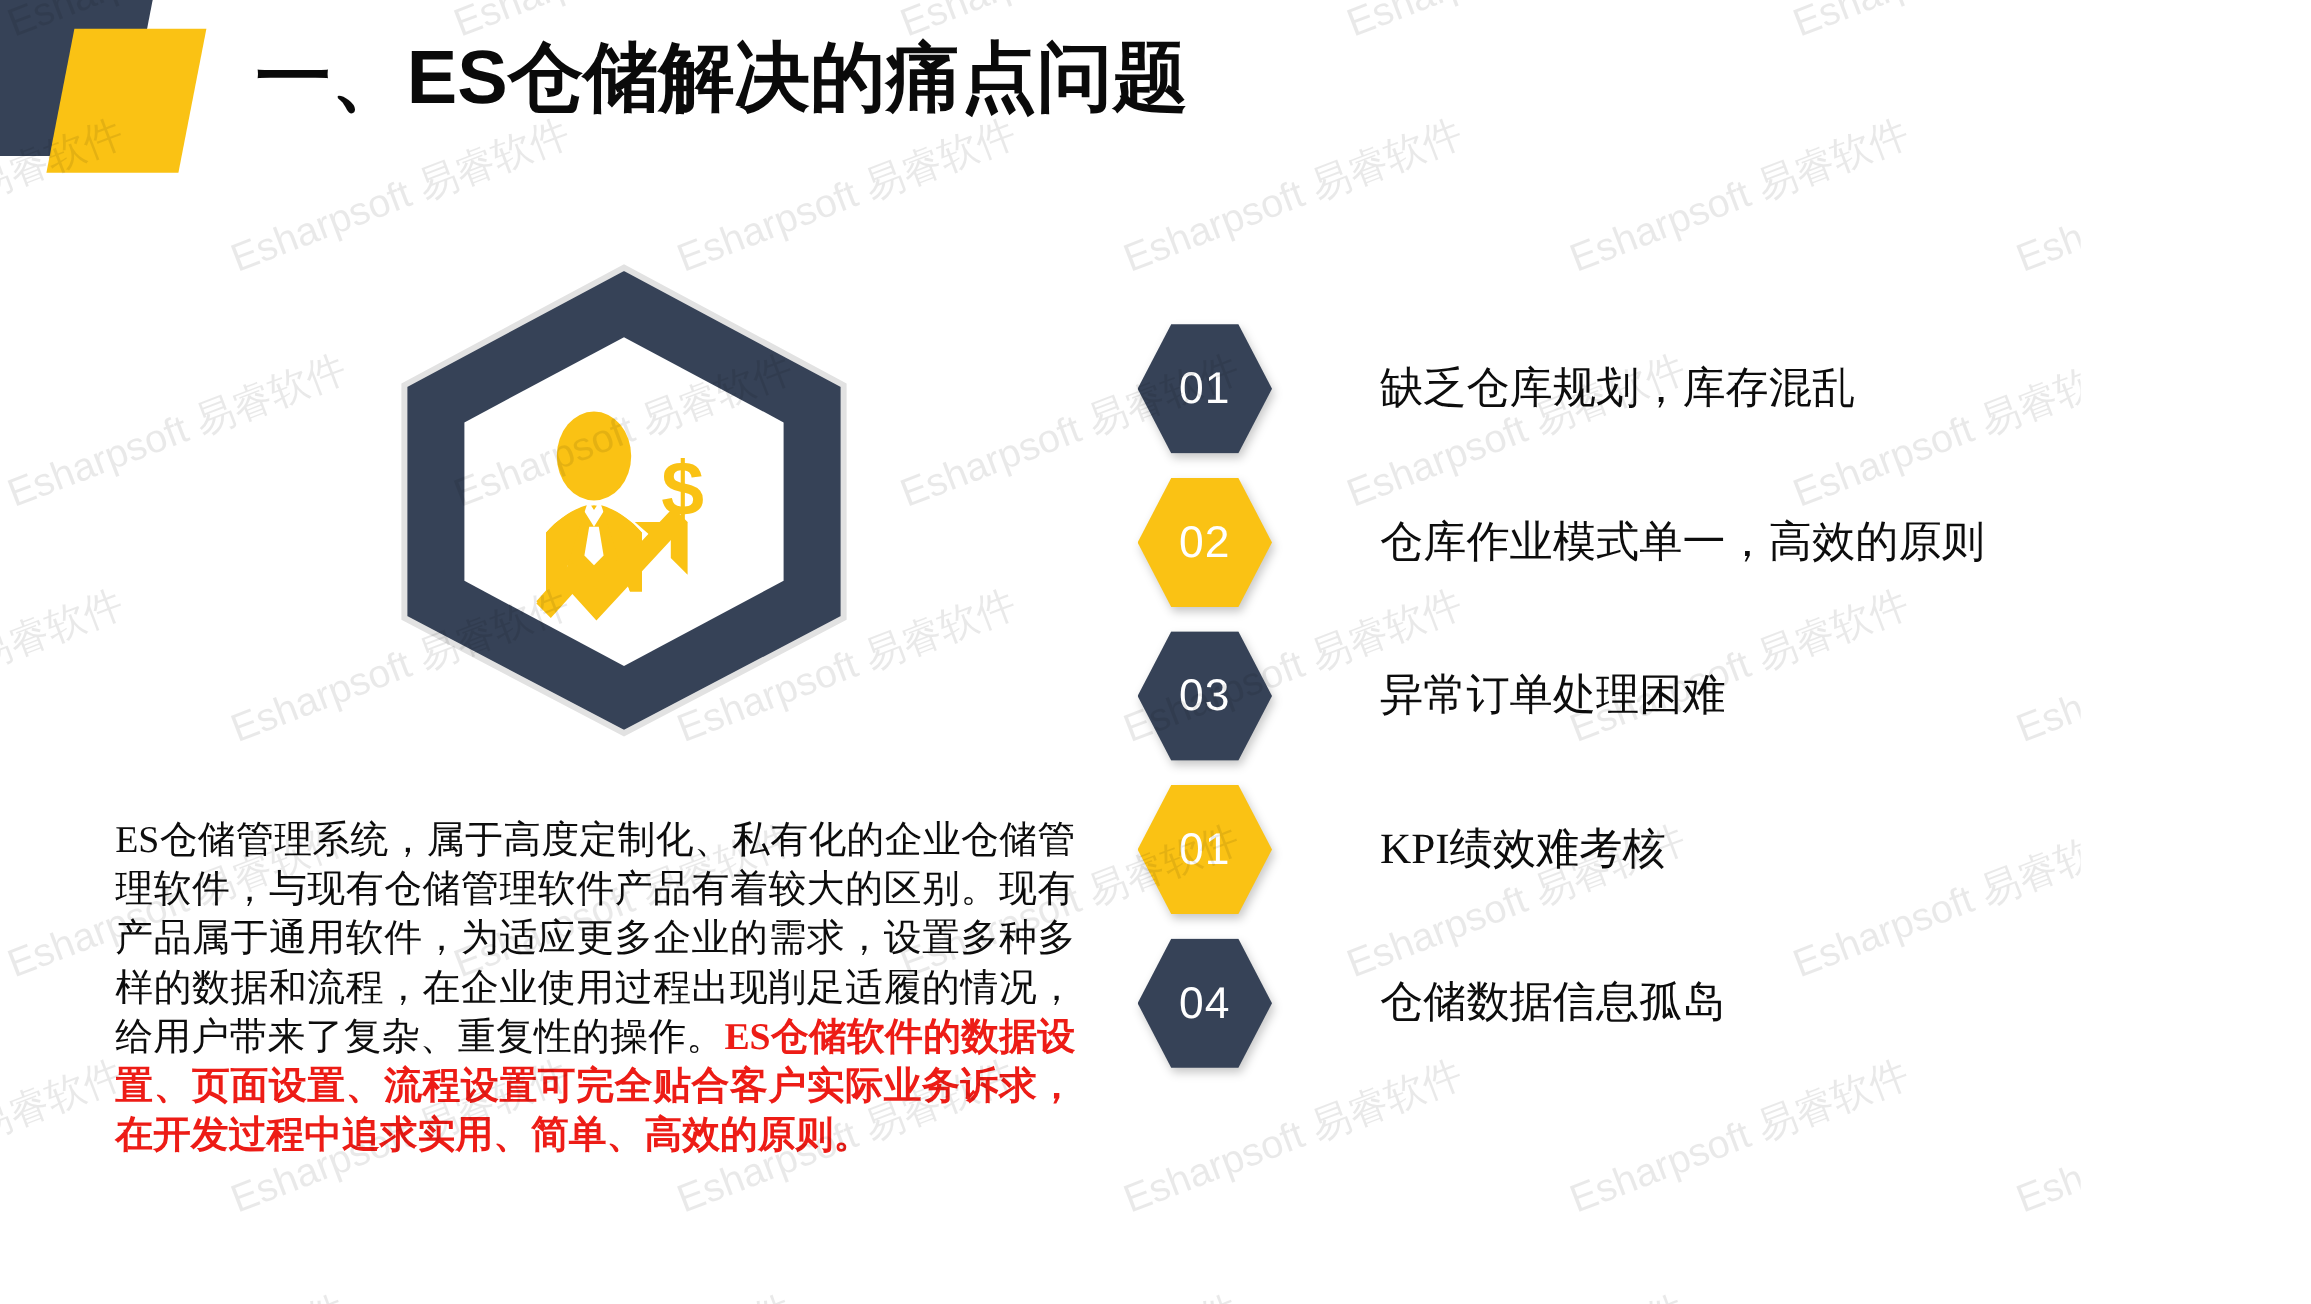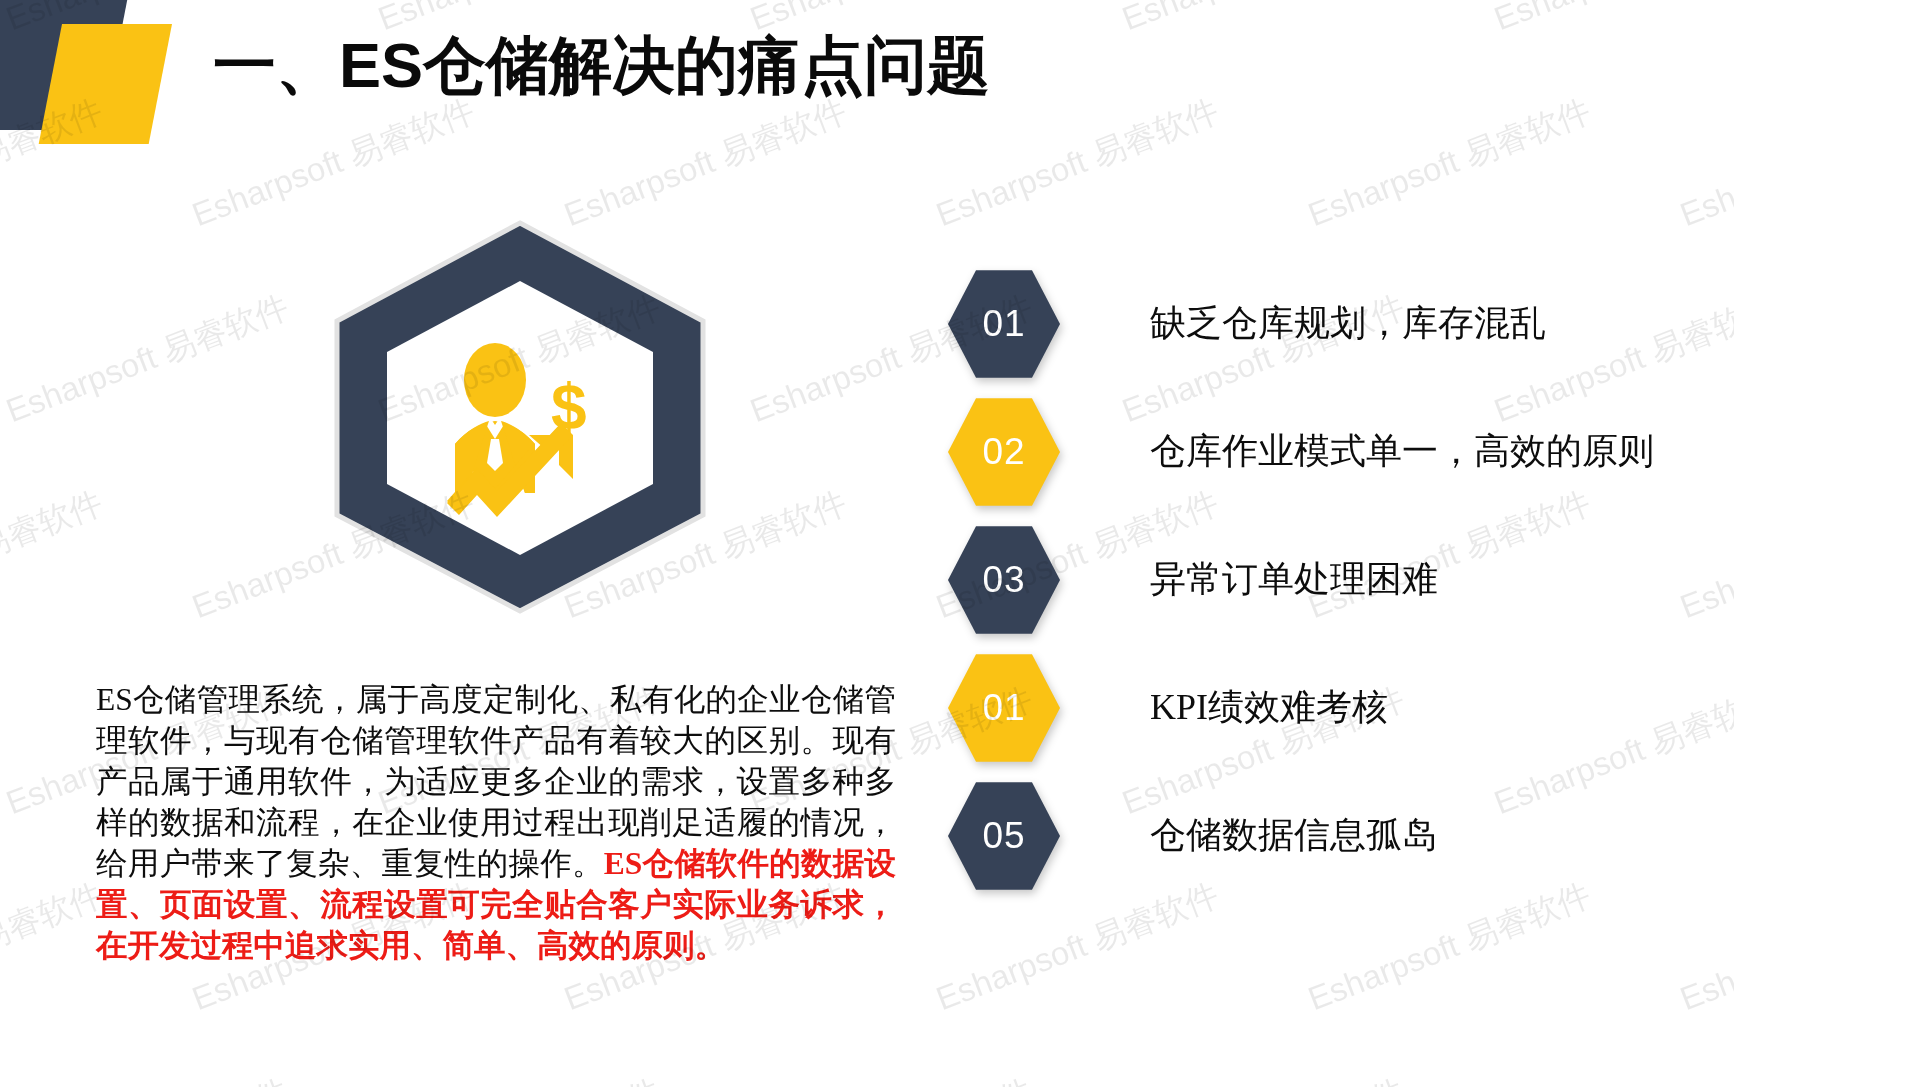--- a/index.html
+++ b/index.html
@@ -225,21 +225,21 @@
       <div class="hexbadge yellow">
         <div class="hexshape"></div>
         <span class="num">01</span>
       </div>
       <div class="item-text">KPI绩效难考核</div>
     </div>
 
     <div class="list-item">
       <div class="hexbadge dark">
         <div class="hexshape"></div>
-        <span class="num">05</span>
+        <span class="num">04</span>
       </div>
       <div class="item-text">仓储数据信息孤岛</div>
     </div>
 
   </div>
 
   <div class="watermark-layer" id="watermark-layer">
       <div class="wm" style="left: 0px; top: 0px;">Esharpsoft 易睿软件</div>
       <div class="wm" style="left: 372px; top: 0px;">Esharpsoft 易睿软件</div>
       <div class="wm" style="left: 744px; top: 0px;">Esharpsoft 易睿软件</div>

